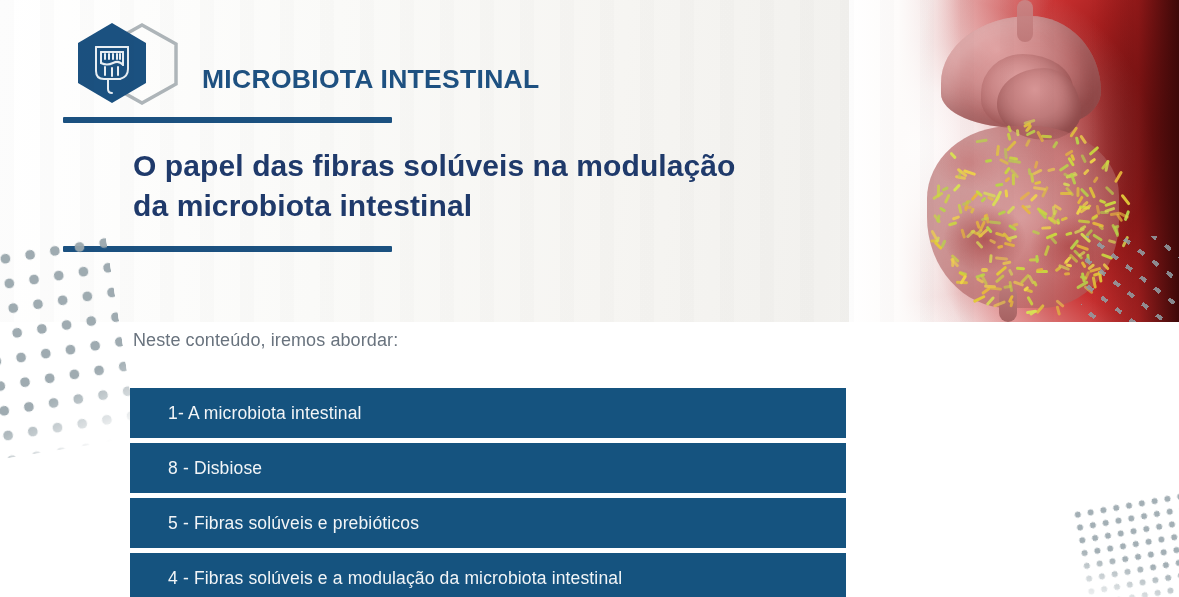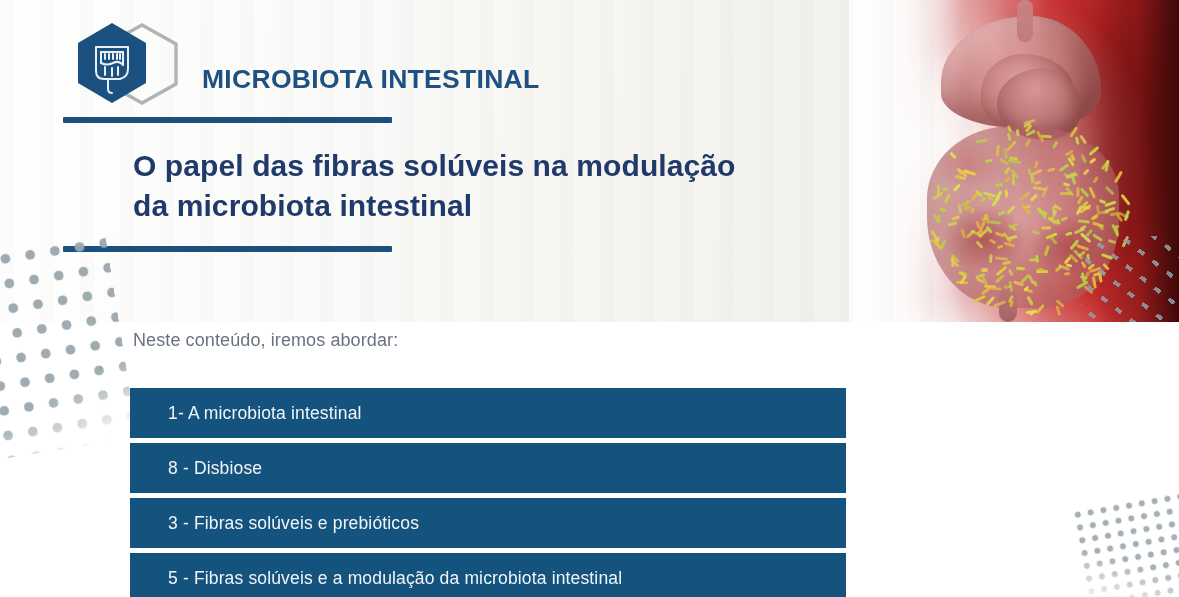--- a/index.html
+++ b/index.html
@@ -543,20 +543,20 @@
   <div class="toc-intro">Neste conteúdo, iremos abordar:</div>
 
   <ul class="toc-list" id="toc-list">
       <li class="toc-item" style="background: rgb(21, 83, 127);">
         <span class="toc-item-label">1- A microbiota intestinal</span>
       </li>
       <li class="toc-item" style="background: rgb(21, 83, 127);">
         <span class="toc-item-label">8 - Disbiose</span>
       </li>
       <li class="toc-item" style="background: rgb(21, 83, 127);">
-        <span class="toc-item-label">3 - Fibras solúveis e prebióticos</span>
+        <span class="toc-item-label">5 - Fibras solúveis e prebióticos</span>
       </li>
       <li class="toc-item" style="background: rgb(21, 83, 127);">
-        <span class="toc-item-label">5 - Fibras solúveis e a modulação da microbiota intestinal</span>
+        <span class="toc-item-label">4 - Fibras solúveis e a modulação da microbiota intestinal</span>
       </li>
     </ul>
 
 </div>
 
 </body></html>

